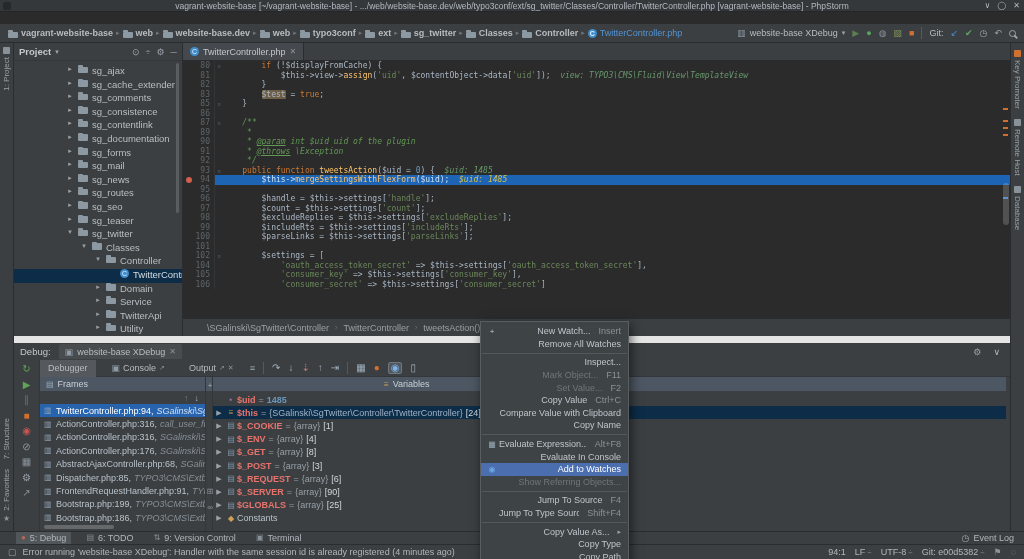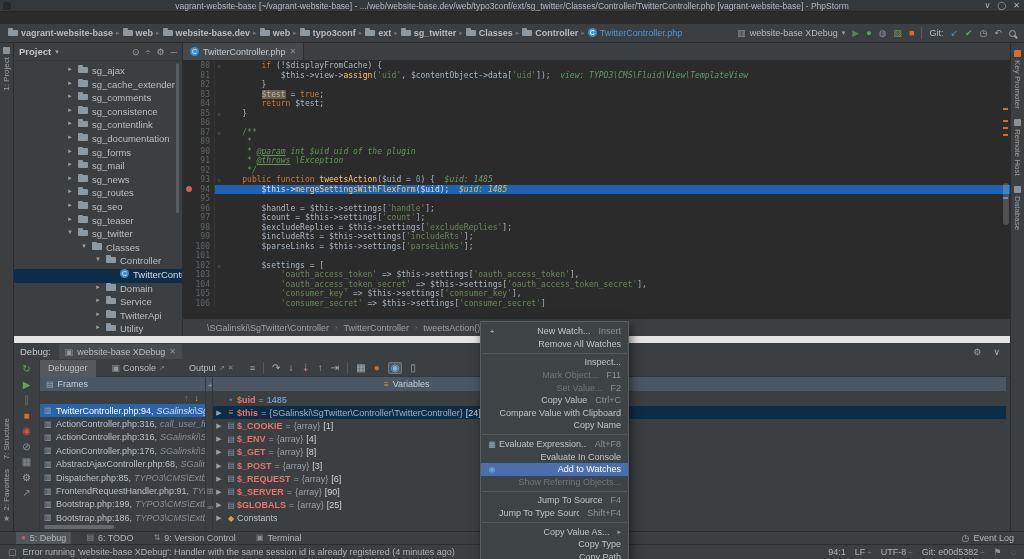--- a/index.html
+++ b/index.html
@@ -19,21 +19,21 @@
   #win-controls span { font-size:8px; color:#b4bac0; line-height:12px; }
 
   #menubar { position:absolute; left:0; top:12px; width:1024px; height:12px;
     background:#3b3f42; display:flex; align-items:center; padding-left:5px; gap:11px;margin-top:46px; }
   #menubar span { font-size:9px; color:#b8bcc0; }
 
   #navbar { position:absolute; left:0; top:24px; width:1024px; height:19px;
     background:#3b3f42; border-bottom:1px solid #2a2d2f;
     display:flex; align-items:center; padding:0 8px; }
   #crumbs { display:flex; align-items:center; gap:3px; overflow:hidden; white-space:nowrap; }
-  #crumbs .crumb { display:flex; align-items:flex-start; gap:3px; font-size:9px; color:#b8bcc0; font-weight:bold; }
+  #crumbs .crumb { display:flex; align-items:flex-end; gap:3px; font-size:9px; color:#b8bcc0; font-weight:bold; }
   #crumbs .sep { color:#6e7478; font-size:7px; }
   #crumbs .file-label { color:#5394d6; font-weight:normal; }
   #nav-right { margin-left:auto; display:flex; align-items:center; gap:7px; }
   #run-config { display:flex; align-items:center; gap:4px; font-size:9px; color:#b8bcc0; }
   .icn { font-size:9px; line-height:10px; display:inline-block; }
   .vsep { width:1px; height:12px; background:#55595c; }
   .mag { width:7px; height:7px; border:1.2px solid #9aa3ab; border-radius:50%;
     position:relative; display:inline-block; }
   .mag::after { content:''; position:absolute; width:4px; height:1.5px; background:#9aa3ab;
     right:-3px; bottom:-2px; transform:rotate(45deg); }
@@ -456,25 +456,20 @@
           <span class="gut">82</span>
           <span class="fold"></span>
           <span class="codetxt"><span class="tk-p">        }</span></span>
         </div>
         <div class="cline">
           <span class="gut">83</span>
           <span class="fold"></span>
           <span class="codetxt"><span class="tk-p">        </span><span class="tk-hl">$test</span><span class="tk-p"> = </span><span class="tk-k">true</span><span class="tk-p">;</span></span>
         </div>
         <div class="cline">
-          <span class="gut">84</span>
-          <span class="fold"></span>
-          <span class="codetxt"><span class="tk-p">        </span><span class="tk-k">return</span><span class="tk-p"> $test;</span></span>
-        </div>
-        <div class="cline">
           <span class="gut">85</span>
           <span class="fold">▫</span>
           <span class="codetxt"><span class="tk-p">    }</span></span>
         </div>
         <div class="cline">
           <span class="gut">86</span>
           <span class="fold"></span>
           <span class="codetxt"></span>
         </div>
         <div class="cline">
@@ -544,25 +539,20 @@
         </div>
         <div class="cline">
           <span class="gut">101</span>
           <span class="fold"></span>
           <span class="codetxt"></span>
         </div>
         <div class="cline">
           <span class="gut">102</span>
           <span class="fold">▫</span>
           <span class="codetxt"><span class="tk-p">        $settings = [</span></span>
-        </div>
-        <div class="cline">
-          <span class="gut">103</span>
-          <span class="fold"></span>
-          <span class="codetxt"><span class="tk-p">            </span><span class="tk-s">'oauth_access_token'</span><span class="tk-p"> =&gt; $this-&gt;settings[</span><span class="tk-s">'oauth_access_token'</span><span class="tk-p">],</span></span>
         </div>
         <div class="cline">
           <span class="gut">104</span>
           <span class="fold"></span>
           <span class="codetxt"><span class="tk-p">            </span><span class="tk-s">'oauth_access_token_secret'</span><span class="tk-p"> =&gt; $this-&gt;settings[</span><span class="tk-s">'oauth_access_token_secret'</span><span class="tk-p">],</span></span>
         </div>
         <div class="cline">
           <span class="gut">105</span>
           <span class="fold"></span>
           <span class="codetxt"><span class="tk-p">            </span><span class="tk-s">'consumer_key'</span><span class="tk-p"> =&gt; $this-&gt;settings[</span><span class="tk-s">'consumer_key'</span><span class="tk-p">],</span></span>

